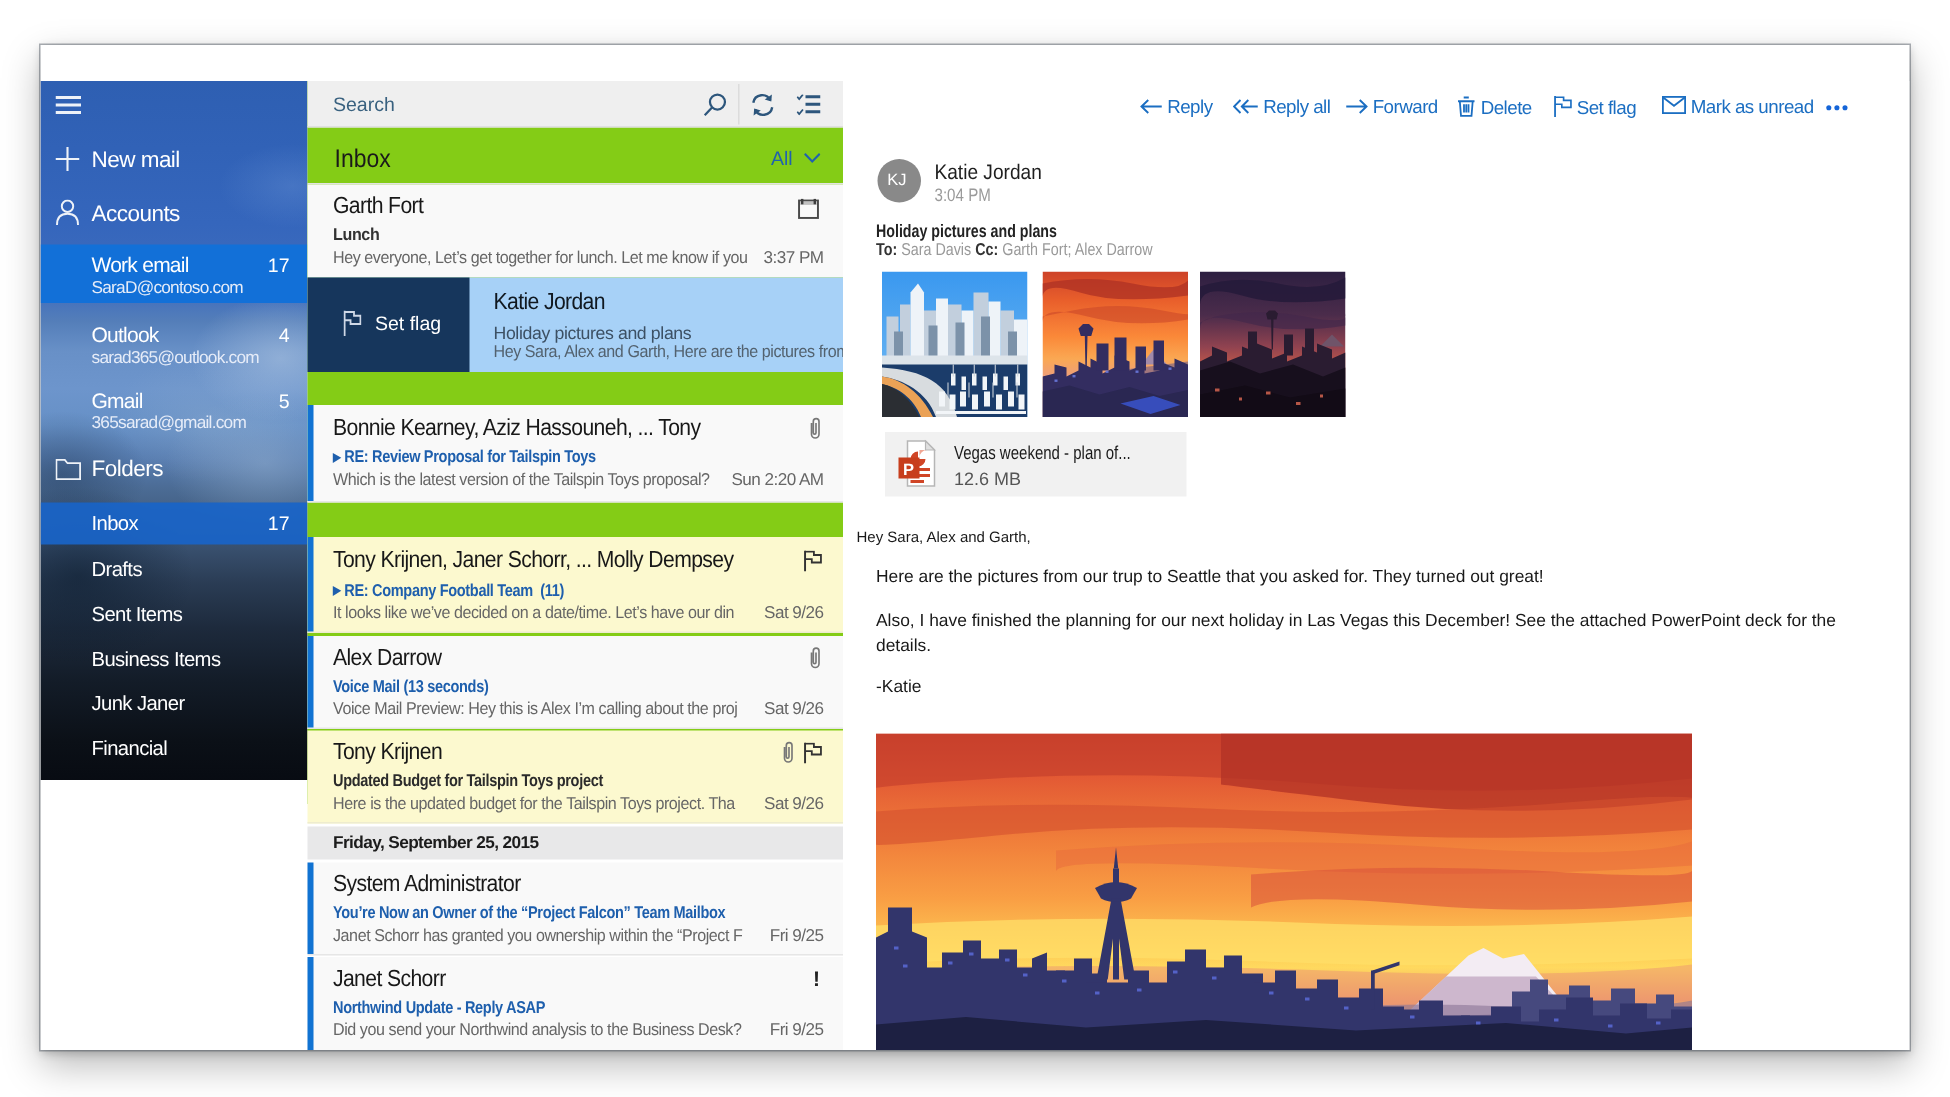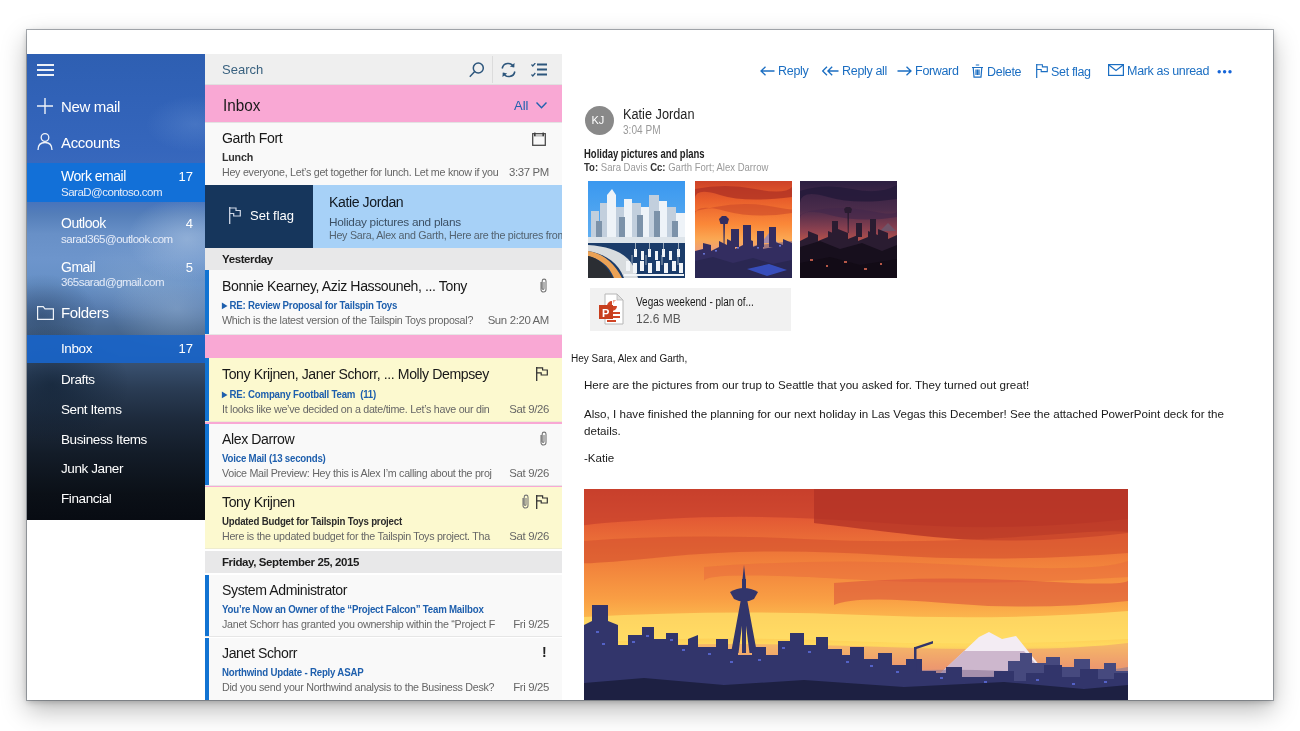--- a/index.html
+++ b/index.html
@@ -27,21 +27,21 @@
         #547eb9 160px, #6890c7 180px, #6d95cc 205px, #6690c6 230px,
         #587db0 252px, #4b6b94 272px, #415d80 292px, #384f6d 312px,
         #2a3c54 335px, #1d2a3c 365px, #131c28 400px, #0b1017 440px,
         #060910 480px, #030406 530px, #000 580px);
   }
   .stext15 { position:absolute; left:34px; font-size:15px; letter-spacing:-0.35px; color:#fff; }
   .acct-name { position:absolute; left:34px; font-size:14px; letter-spacing:-0.5px; color:#fff; }
   .acct-mail { position:absolute; left:34px; font-size:11.5px; letter-spacing:-0.5px; color:#e6ecf8; }
   .acct-num { position:absolute; right:12px; font-size:13px; color:#fff; }
   .folder { position:absolute; left:34px; font-size:13.5px; letter-spacing:-0.4px; color:#fff; }
-  #midpane { position:absolute; left:178px; top:24px; width:357px; height:482px; background:#f9a8d4;text-align:right; }
+  #midpane { position:absolute; left:178px; top:24px; width:357px; height:482px; background:#84cc16;text-align:right; }
   #readpane { position:absolute; left:535px; top:24px; width:711px; height:646px; background:#fff; }
   .sep { position:absolute; left:0; width:357px; height:22px; background:#e8e8e9; }
   .sep span { position:absolute; left:17px; top:4.5px; font-size:11.5px; letter-spacing:-0.4px; font-weight:bold; color:#1c1c1c; }
   .row { position:absolute; left:0; width:357px; }
   .row .nm { position:absolute; left:17px; font-size:15.5px; letter-spacing:-0.45px; color:#181818; white-space:nowrap; transform-origin:0 50%; transform:scaleX(0.91); }
   .row .sub { position:absolute; left:17px; font-size:11.4px; letter-spacing:-0.25px; font-weight:bold; white-space:nowrap; transform-origin:0 50%; transform:scaleX(0.85); }
   .row .pre { position:absolute; left:17px; font-size:11.4px; letter-spacing:-0.3px; color:#666; white-space:nowrap; transform-origin:0 50%; transform:scaleX(0.94); }
   .row .tim { position:absolute; right:13px; font-size:11.4px; letter-spacing:-0.35px; color:#666; }
   .accent { position:absolute; left:0; top:0; width:4px; height:100%; background:#1173d2; }
   .bluesub { color:#1e5fad; }
@@ -186,23 +186,20 @@
       <div class="abs" style="left:0;top:0;width:107.5px;height:63px;background:#16365c"></div>
       <svg class="abs" style="left:24px;top:22px" width="12" height="17" viewBox="0 0 12 17">
         <path d="M0.7 0 V17" stroke="#cfd8e6" stroke-width="1.3"></path>
         <path d="M0.7 1 H7 V3.5 H11.3 V9 H4.7 V6.5 H0.7" fill="none" stroke="#cfd8e6" stroke-width="1.2"></path>
       </svg>
       <div class="abs" style="left:45px;top:23px;font-size:13px;color:#fff">Set flag</div>
       <div class="nm" style="left:124px;top:8px;color:#101820">Katie Jordan</div>
       <div class="sub" style="left:124px;top:30px;color:#3c5064;font-weight:normal;transform:none;font-size:11.8px">Holiday pictures and plans</div>
       <div class="pre" style="left:124px;top:44px;color:#53626f;width:248px;overflow:hidden">Hey Sara, Alex and Garth, Here are the pictures from</div>
     </div>
-    <div class="sep" style="top:194px">
-        <span>Yesterday</span>
-      </div>
 
     <div class="row" style="top:216px;height:65px;background:#f9f9f9;border-bottom:1px solid #e6e6e6">
       <div class="accent"></div>
       <div class="nm" style="top:7px">Bonnie Kearney, Aziz Hassouneh, ... Tony</div>
       <svg class="abs" style="left:334px;top:8px" width="9" height="16" viewBox="0 0 9 16">
         <path d="M2 4 V11.5 A2.5 2.5 0 0 0 7 11.5 V3 A1.9 1.9 0 0 0 3.2 3 V10.5 A0.9 0.9 0 0 0 5 10.5 V4" fill="none" stroke="#777" stroke-width="1.1"></path>
       </svg>
       <div class="sub bluesub" style="top:29px"><span style="font-size:8px;vertical-align:1px">▶</span> RE: Review Proposal for Tailspin Toys</div>
       <div class="pre" style="top:44px">Which is the latest version of the Tailspin Toys proposal?</div>
       <div class="tim" style="top:44px">Sun 2:20 AM</div>

